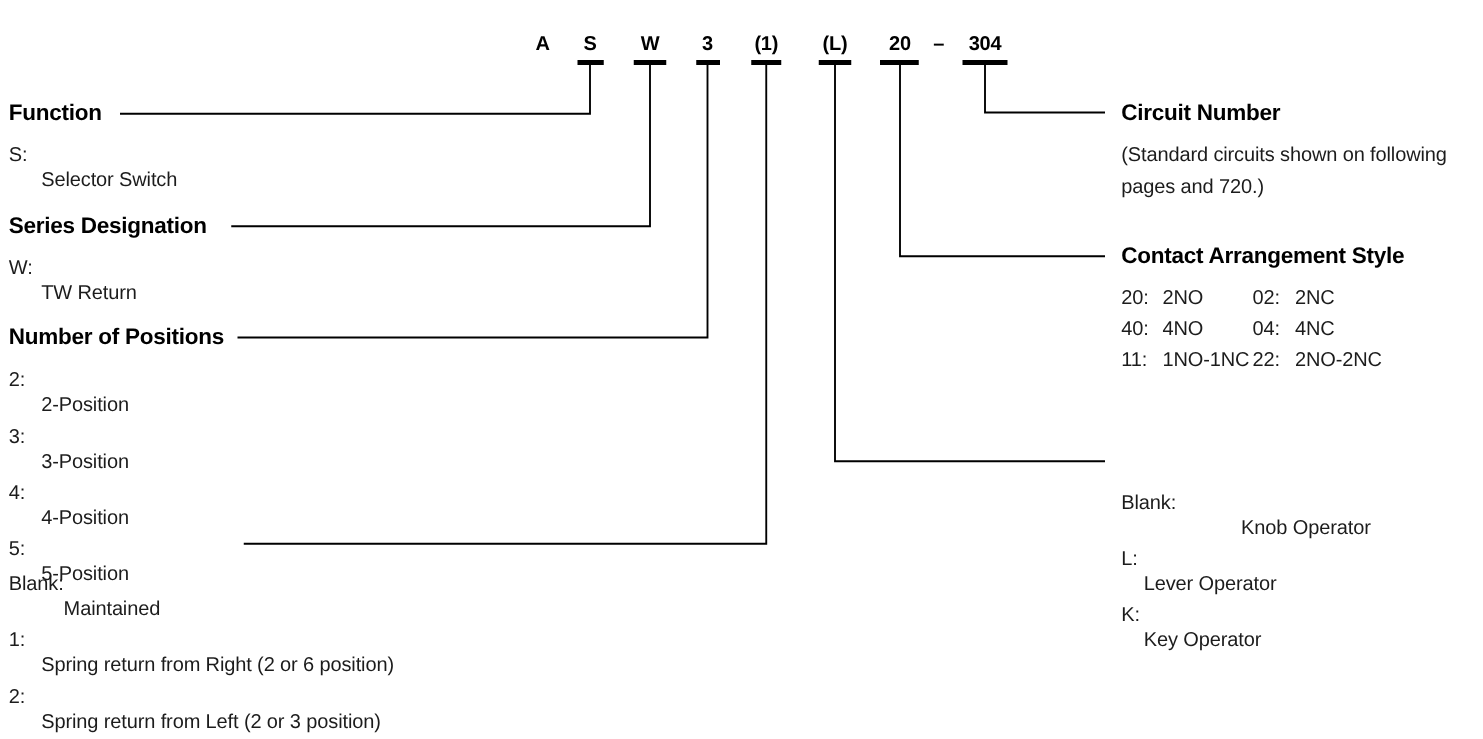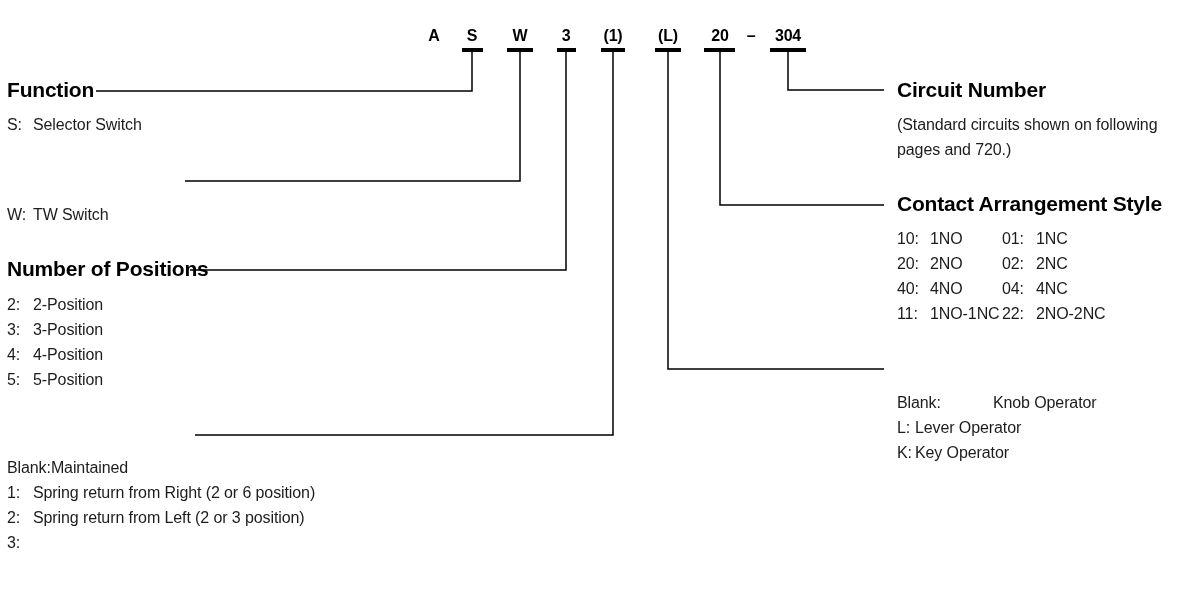--- a/index.html
+++ b/index.html
@@ -26,37 +26,37 @@
     font-weight: 700;
     line-height: 20px;
     color: #000000;
     white-space: nowrap;
     letter-spacing: -0.2px;
   }
   
   .h {
     position: absolute;
     margin: 0;
-    font-size: 21px;
+    font-size: 18px;
     font-weight: 700;
     line-height: 20px;
     color: #000000;
     letter-spacing: -0.2px;
     white-space: nowrap;
   }
   
   .items {
     position: absolute;
     font-size: 16px;
     line-height: 25px;
     letter-spacing: -0.1px;
   }
   .item { display: flex; }
   .item .c { flex: 0 0 auto; min-width: 26px; }
-  .item .d { white-space: pre-line; }
+  .item .d { white-space: pre-line; margin-top: 20px; }
   
   .note {
     position: absolute;
     margin: 0;
     font-size: 16px;
     line-height: 25px;
     width: 292px;
     letter-spacing: -0.1px;
   }
   
@@ -108,24 +108,25 @@
   </div>
 
   <h2 class="h" style="left:7px; top:80px">Function</h2>
   <div class="items" style="left:7px; top:112px">
     <div class="item">
       <span class="c">S:</span>
       <span class="d">Selector Switch</span>
     </div>
   </div>
 
+  <h2 class="h" style="left:7px; top:170px">Series Designation</h2>
   <div class="items" style="left:7px; top:202px">
     <div class="item">
       <span class="c">W:</span>
-      <span class="d">TW Switch</span>
+      <span class="d">TW Return</span>
     </div>
   </div>
 
   <h2 class="h" style="left:7px; top:259px">Number of Positions</h2>
   <div class="items" style="left:7px; top:292px">
     <div class="item">
       <span class="c">2:</span>
       <span class="d">2-Position</span>
     </div>
     <div class="item">
@@ -158,26 +159,20 @@
     <div class="item">
       <span class="c">3:</span>
     </div>
   </div>
 
   <h2 class="h" style="left:897px; top:80px">Circuit Number</h2>
   <p class="note" style="left:897px; top:112px">(Standard circuits shown on following pages and 720.)</p>
 
   <h2 class="h" style="left:897px; top:194px">Contact Arrangement Style</h2>
   <div class="items" style="left:897px; top:226px">
-    <div class="crow">
-      <span class="c1">10:</span>
-      <span class="d1">1NO</span>
-      <span class="c2">01:</span>
-      <span class="d2">1NC</span>
-    </div>
     <div class="crow">
       <span class="c1">20:</span>
       <span class="d1">2NO</span>
       <span class="c2">02:</span>
       <span class="d2">2NC</span>
     </div>
     <div class="crow">
       <span class="c1">40:</span>
       <span class="d1">4NO</span>
       <span class="c2">04:</span>

